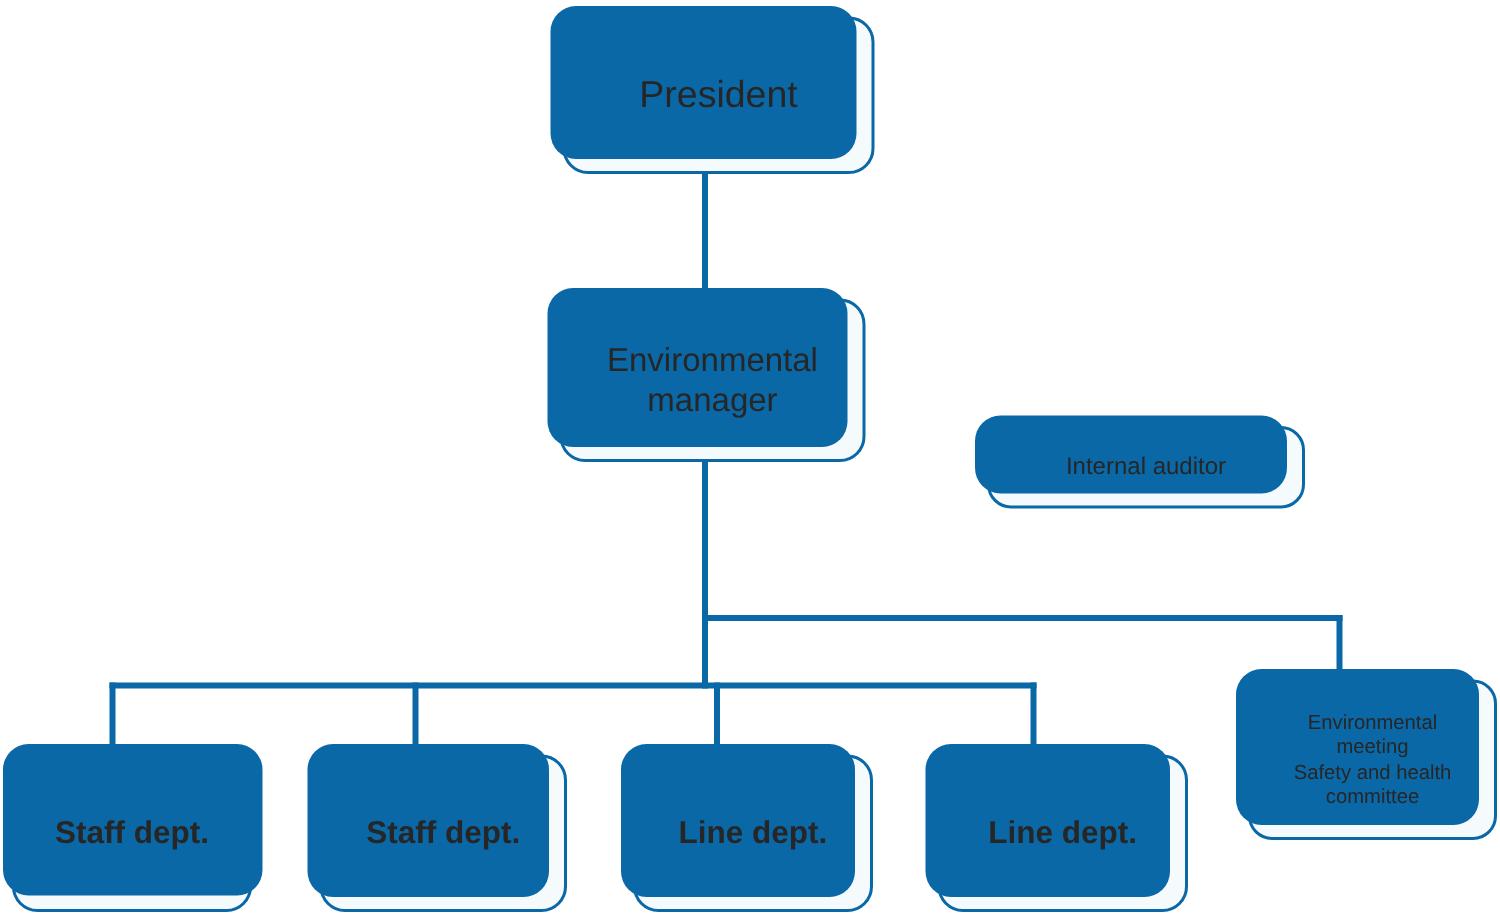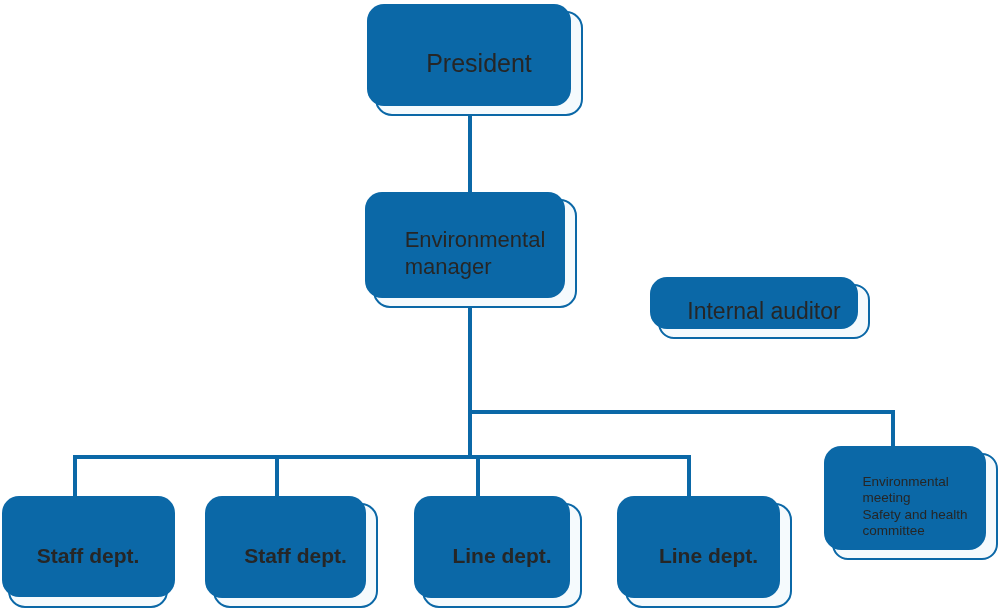--- a/index.html
+++ b/index.html
@@ -29,20 +29,21 @@
   
   .card{
     position:absolute;
     z-index:2;
     background:var(--fill);
     border:2.5px solid var(--accent);
     border-radius:17px;
     display:flex;
     align-items:center;
     justify-content:center;
+    text-align:center;
   }
   .card::before{               
     content:"";
     position:absolute;
     top:-9px; left:-10px; right:10px; bottom:8px;
     background:var(--accent);
     border-radius:17px;
     z-index:-1;
   }
   .card.shadow-wide::before{   
@@ -50,21 +51,21 @@
   }
   .card .label{
     position:relative;
     white-space:pre-line;
     line-height:1.22;
     padding:2px 6px;
   }
   .f25{font-size:25px;}
   .f22{font-size:22px;}
   .f21{font-size:21px;font-weight:bold;}
-  .f20{font-size:23px;}
+  .f20{font-size:16px;}
   .f13{font-size:13.5px;line-height:1.28;}
 </style>
 </head>
 <body>
 
 <div class="stage">
 
   <div class="line" style="left:468px;top:115px;width:4px;height:86px;"></div>
   <div class="line" style="left:468px;top:307px;width:4px;height:152px;"></div>
   <div class="line" style="left:468px;top:410px;width:427px;height:4px;"></div>

